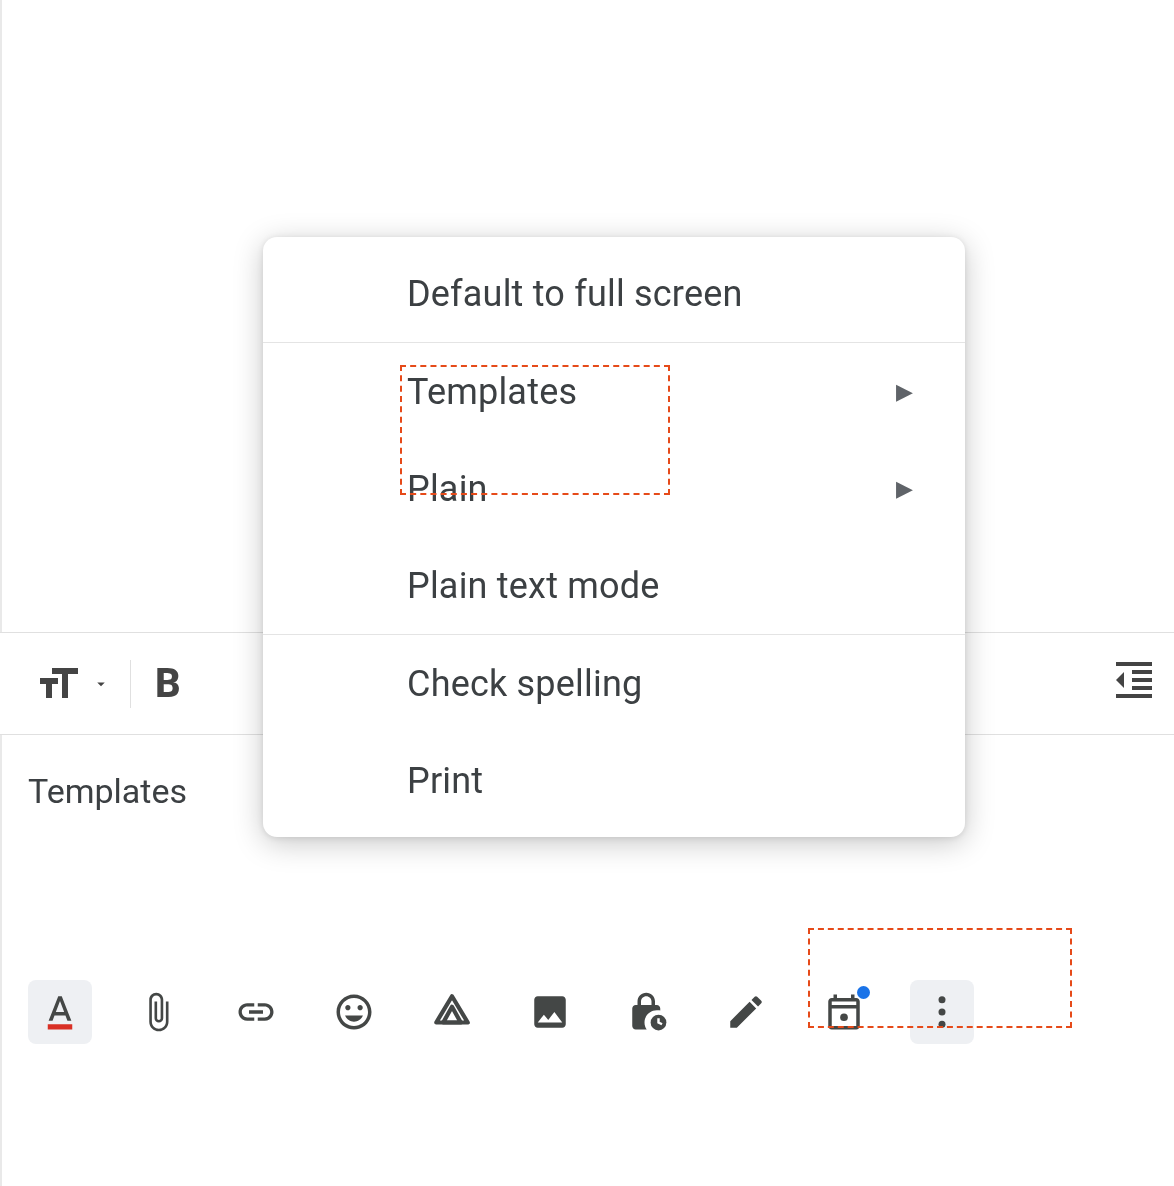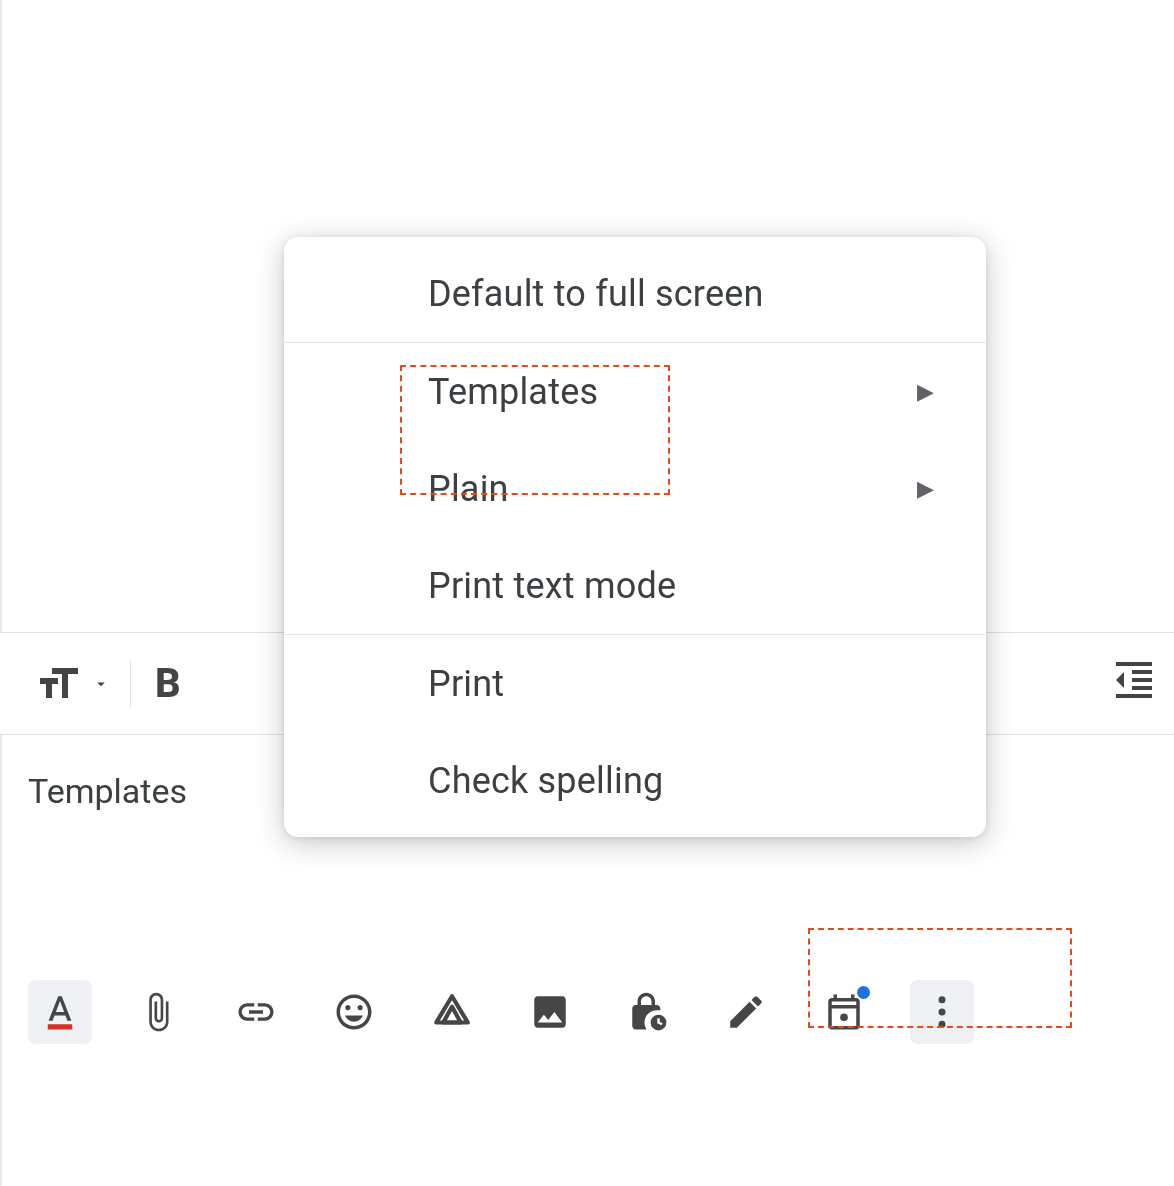--- a/index.html
+++ b/index.html
@@ -80,21 +80,21 @@
       position: absolute;
       top: 6px; right: 6px;
       width: 13px; height: 13px;
       border-radius: 50%;
       background: #1a73e8;
     }
 
     .menu {
       position: absolute;
       top: 237px;
-      left: 284px;
+      left: 263px;
       width: 702px;
       background: #fff;
       border-radius: 14px;
       box-shadow: 0 6px 30px rgba(0,0,0,.22), 0 1px 6px rgba(0,0,0,.10);
       padding: 8px 0;
     }
 
     .menu-item {
       display: flex;
       align-items: center;
@@ -243,25 +243,25 @@
   <div class="menu-sep"></div>
   <div class="menu-item">
     <span>Templates</span>
     <span class="menu-chevron">▶</span>
   </div>
   <div class="menu-item">
     <span>Plain</span>
     <span class="menu-chevron">▶</span>
   </div>
   <div class="menu-item">
-    <span>Print text mode</span>
+    <span>Plain text mode</span>
   </div>
   <div class="menu-sep"></div>
   <div class="menu-item">
+    <span>Check spelling</span>
+  </div>
+  <div class="menu-item">
     <span>Print</span>
-  </div>
-  <div class="menu-item">
-    <span>Check spelling</span>
   </div>
 </div>
 
 <div class="highlight-box hl-templates"></div>
 <div class="highlight-box hl-toolbar"></div>
 
 </body></html>

